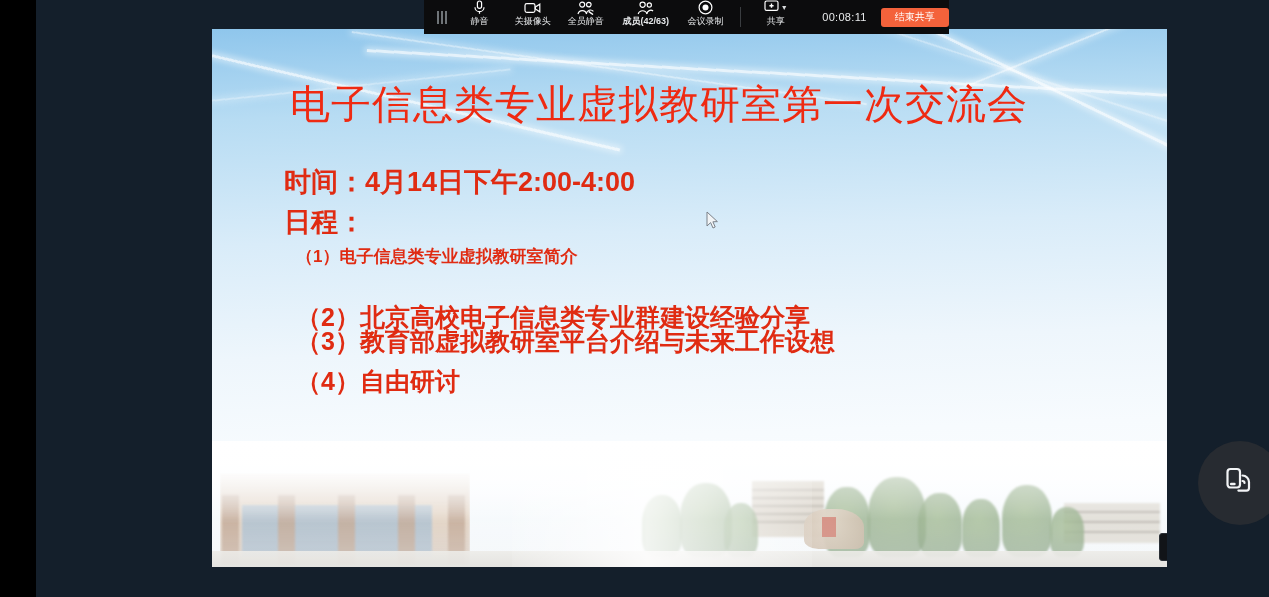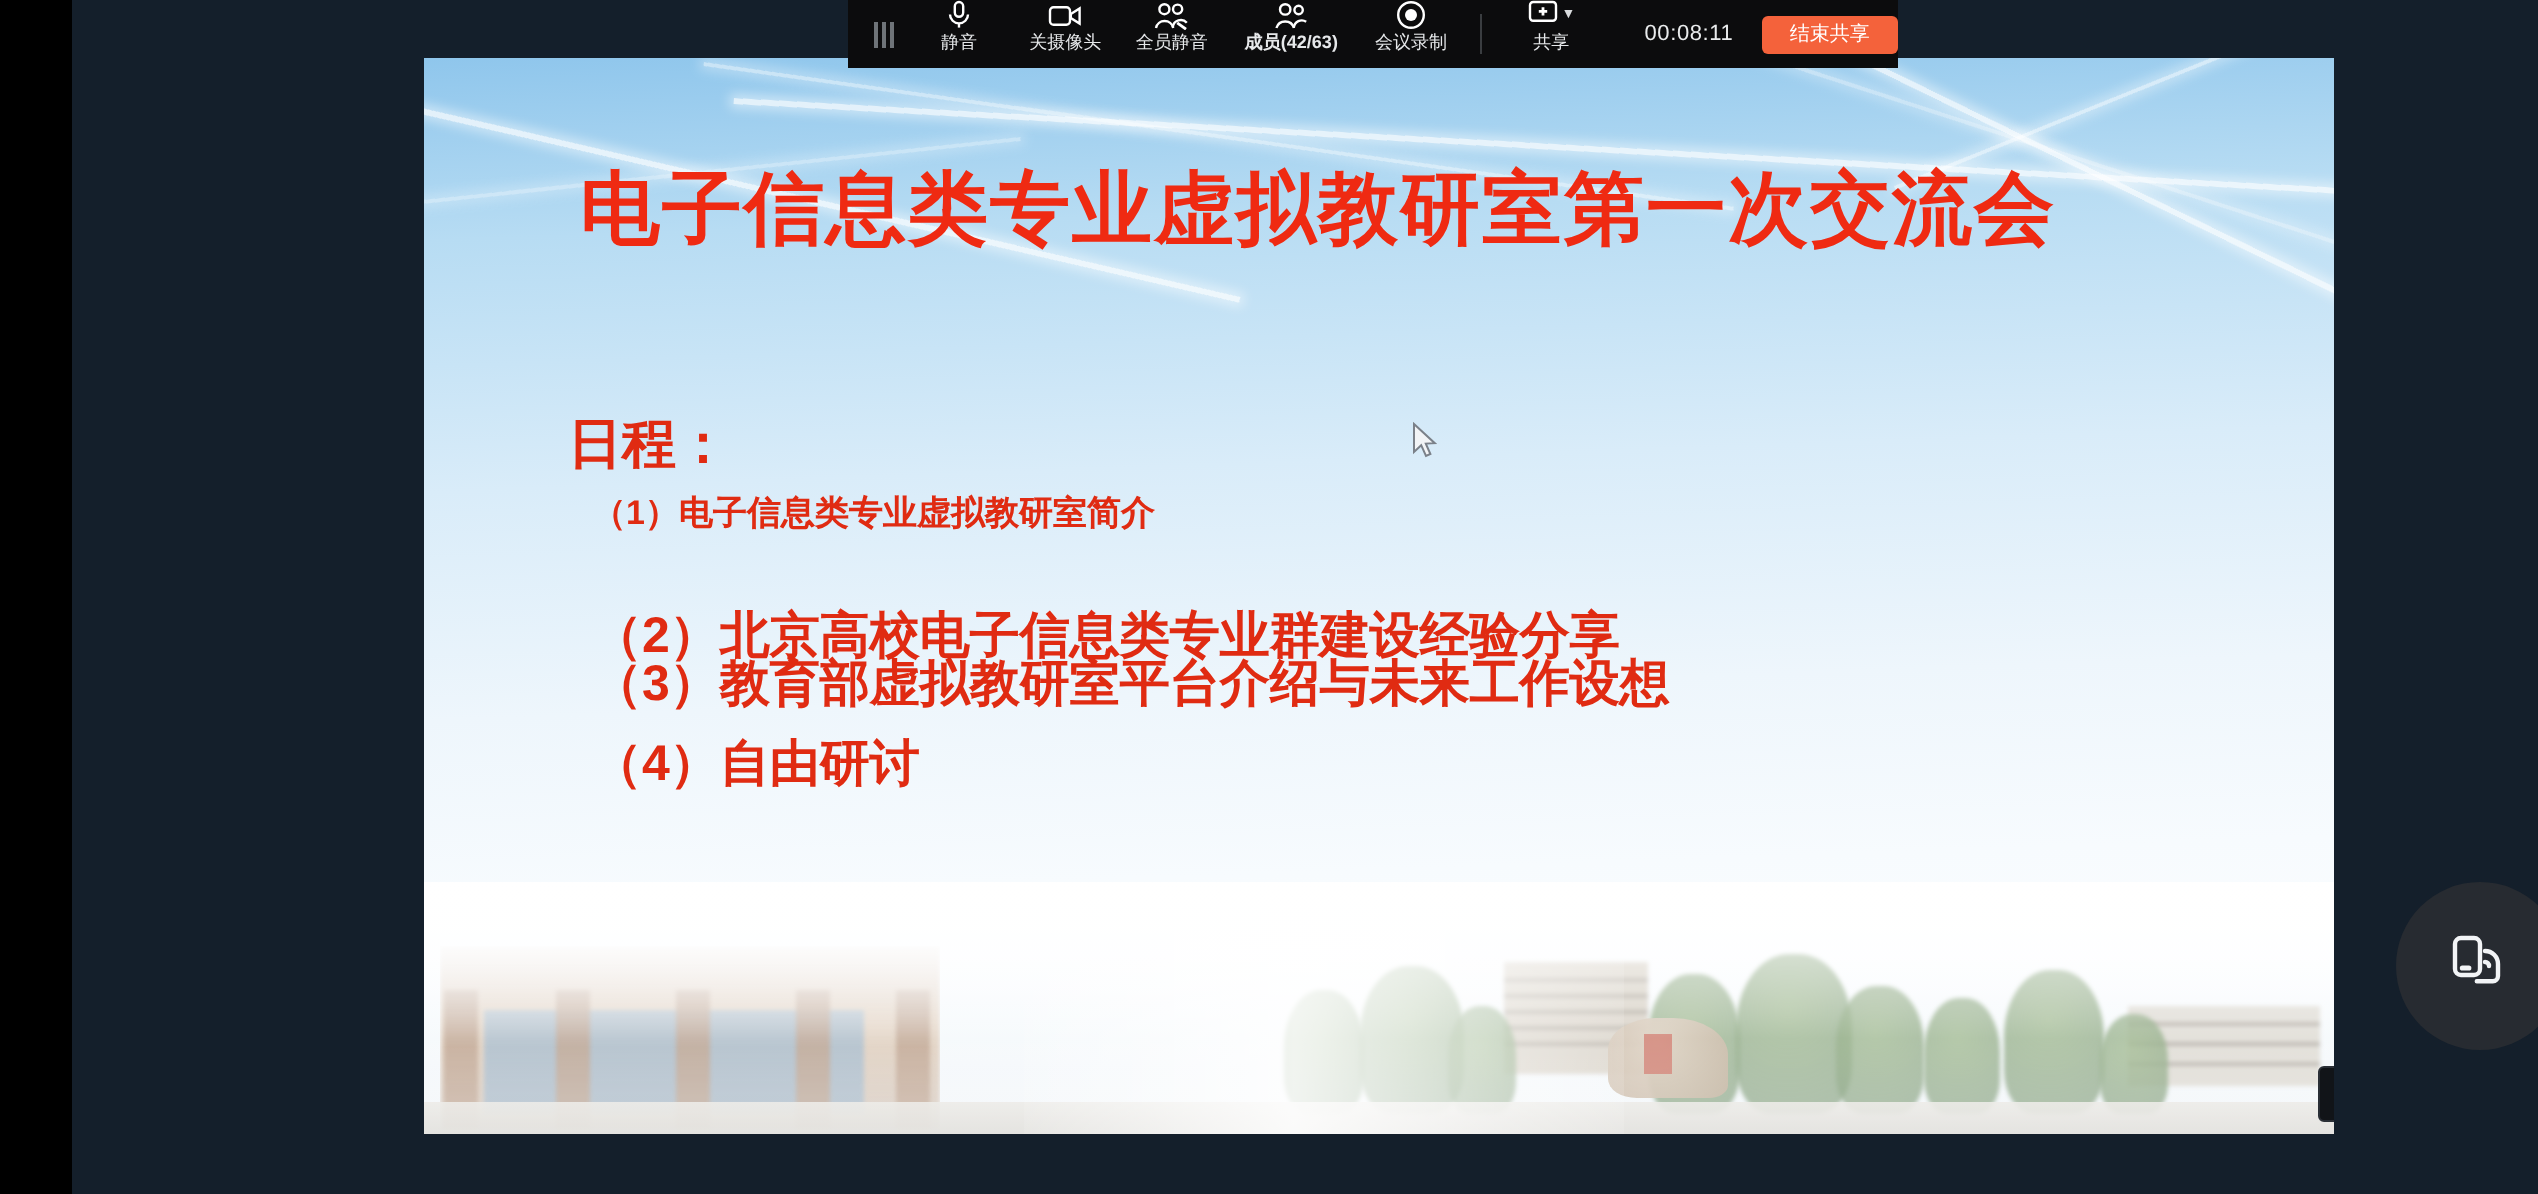--- a/index.html
+++ b/index.html
@@ -52,21 +52,21 @@
            font-style:normal;}
   .haze{position:absolute;inset:0;
         background:linear-gradient(180deg,rgba(255,255,255,.97) 0%,rgba(255,255,255,.6) 34%,
                    rgba(255,255,255,.34) 62%,rgba(255,255,255,.42) 100%);}
   .haze2{position:absolute;left:300px;top:0;width:300px;bottom:0;
         background:linear-gradient(90deg,rgba(255,255,255,.1),rgba(255,255,255,.82) 45%,rgba(255,255,255,.12));}
 
   
   .slide-text{position:absolute;inset:0;}
   .slide-title{position:absolute;left:78px;top:48px;width:820px;color:#ef2a12;
-      font-size:40px;font-weight:700;letter-spacing:1px;white-space:nowrap;}
+      font-size:40px;font-weight:400;letter-spacing:1px;white-space:nowrap;}
   .slide-line{position:absolute;color:#e02b12;font-weight:700;white-space:nowrap;}
   .l-time{left:72px;top:135px;font-size:27px;}
   .l-agenda{left:72px;top:175px;font-size:27px;}
   .l-i1{left:84px;top:216px;font-size:17px;}
   .l-i2{left:84px;top:256px;font-size:25px;margin-top:16px;}
   .l-i3{left:84px;top:296px;font-size:25px;}
   .l-i4{left:84px;top:336px;font-size:25px;}
 
   
   #share-cursor{position:absolute;left:494px;top:182px;width:13px;height:19px;}
@@ -152,20 +152,21 @@
           <div class="stone">
               <i></i>
             </div>
           <div class="ground"></div>
           <div class="haze"></div>
           <div class="haze2"></div>
         </div>
 
         <div class="slide-text">
           <div class="slide-title">电子信息类专业虚拟教研室第一次交流会</div>
+          <div class="slide-line l-time">时间：4月14日下午2:00-4:00</div>
           <div class="slide-line l-agenda">日程：</div>
           <div class="slide-line l-i1">（1）电子信息类专业虚拟教研室简介</div>
           <div class="slide-line l-i2">（2）北京高校电子信息类专业群建设经验分享</div>
           <div class="slide-line l-i3">（3）教育部虚拟教研室平台介绍与未来工作设想</div>
           <div class="slide-line l-i4">（4）自由研讨</div>
         </div>
 
         <svg id="share-cursor" viewBox="0 0 13 19">
           <path d="M1 1 L1 15 L4.6 11.6 L7 17 L9.2 16 L6.9 10.8 L11.4 10.6 Z" fill="#f2f4f6" stroke="#7b8189" stroke-width="1"></path>
         </svg>

